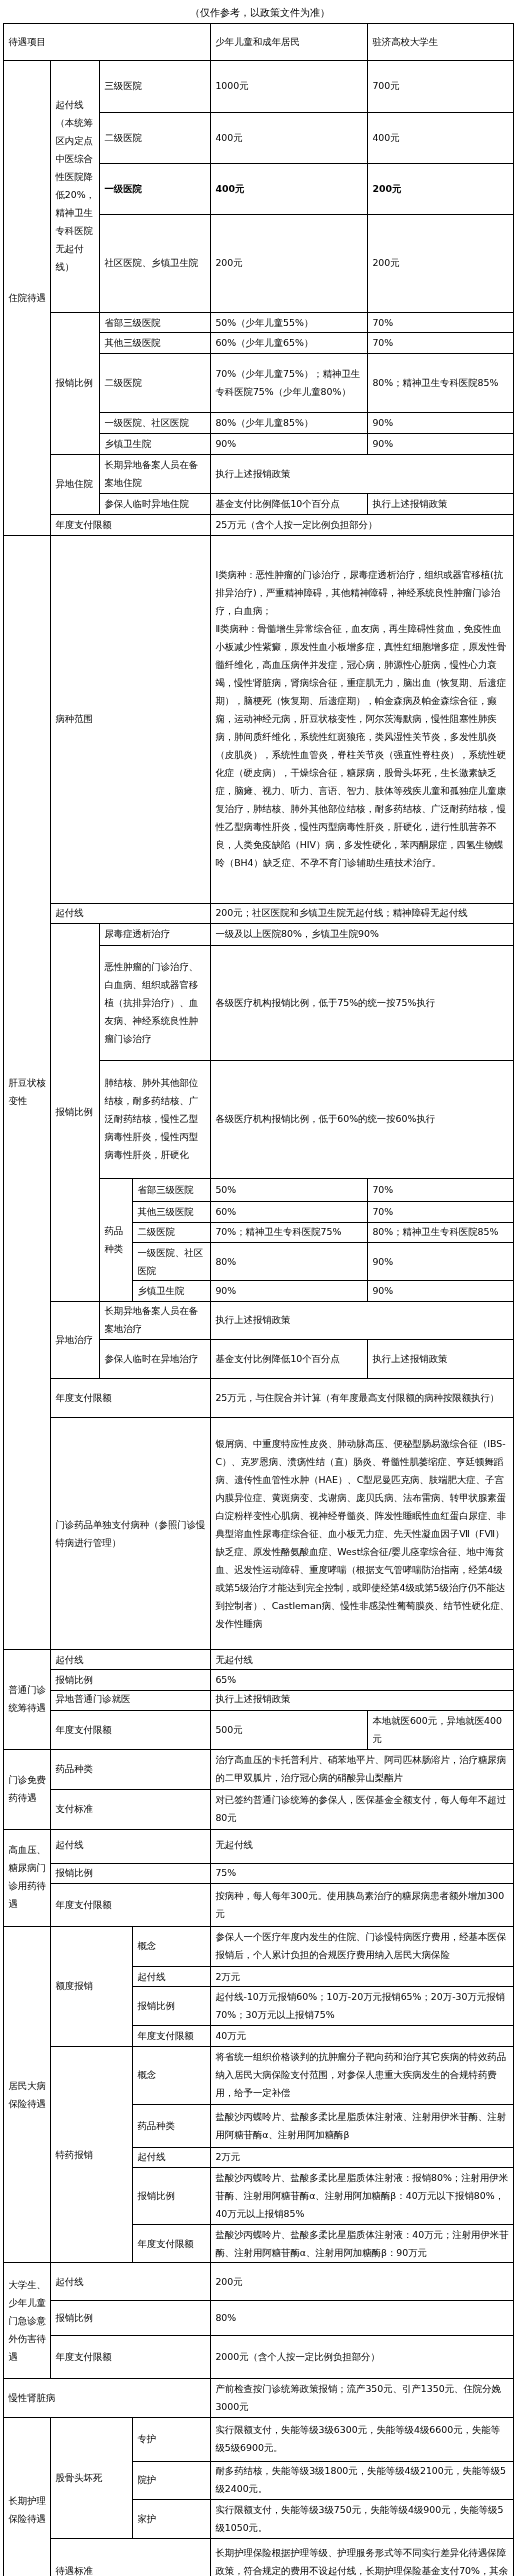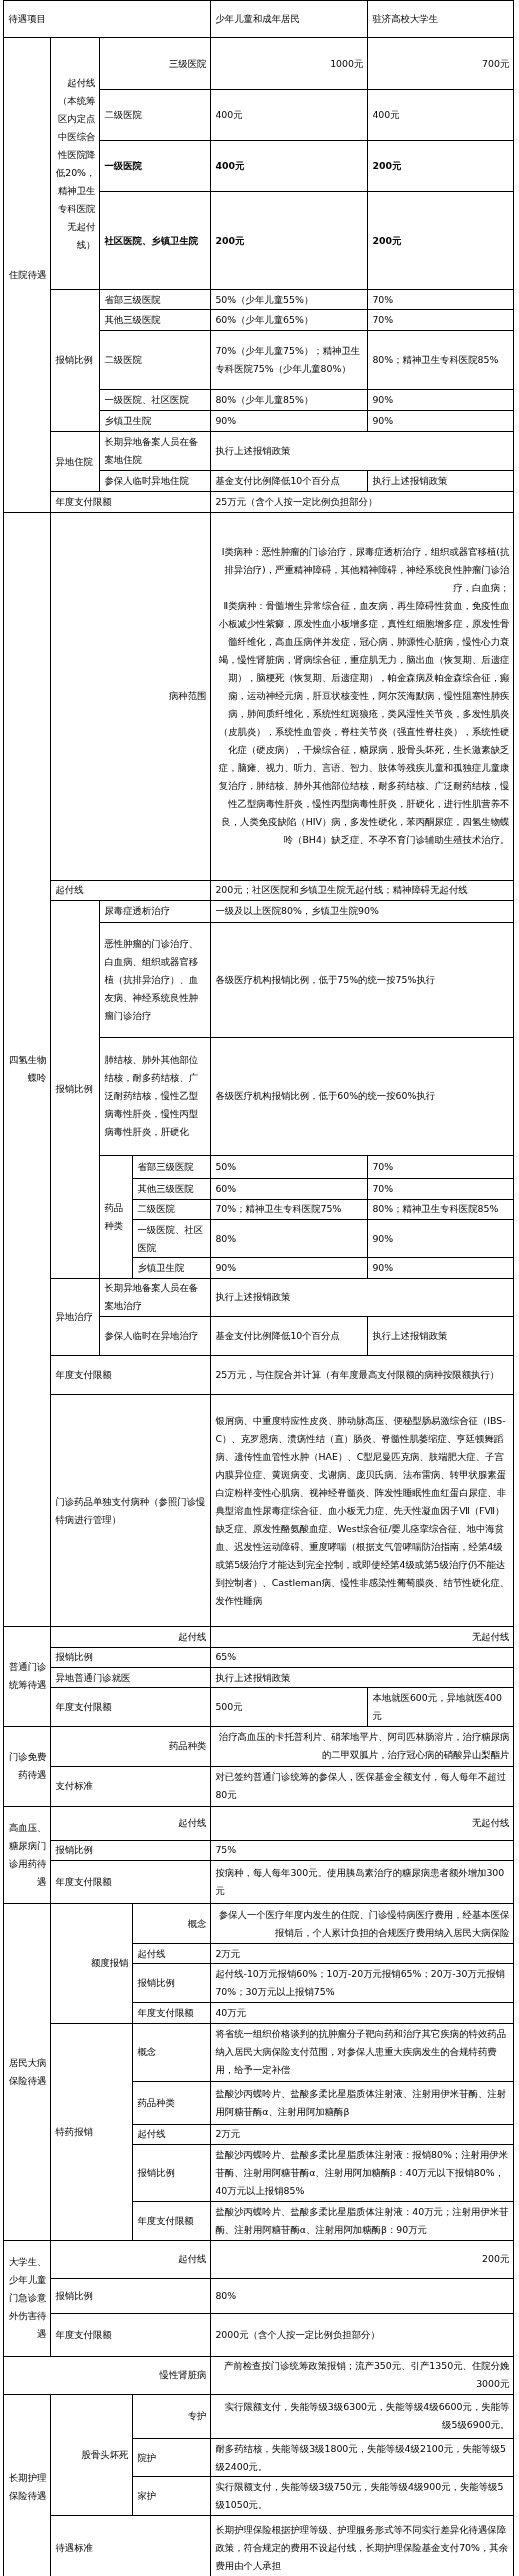--- a/index.html
+++ b/index.html
@@ -9,26 +9,27 @@
   table.benefits td{
     border:0.7px solid #000;
     font-size:9.4px;
     line-height:18px;
     padding:0.7px 4px;
     vertical-align:middle;
     text-align:left;
     overflow-wrap:break-word;
     white-space:pre-wrap;
   }
-  tr.sec > td{border-top:1.3px solid #000;text-align:right;}
+  tr.sec > td{border-top:1.3px solid #000;}
 </style>
 </head>
 <body>
 
 <div class="page">
+  <div class="doc-title">（仅作参考，以政策文件为准）</div>
   <table class="benefits">
     <colgroup>
       <col style="width:47px">
         <col style="width:49px">
         <col style="width:33px">
       <col style="width:78px">
         <col style="width:157px">
         <col style="width:146px">
     </colgroup>
     <tbody id="tbody">
@@ -47,21 +48,21 @@
         <tr style="height: 51px;">
           <td colspan="2">二级医院</td>
           <td>400元</td>
           <td>400元</td>
         </tr>
         <tr style="height: 51px; font-weight: bold;">
           <td colspan="2">一级医院</td>
           <td>400元</td>
           <td>200元</td>
         </tr>
-        <tr style="height: 98px; font-weight: bold;">
+        <tr style="height: 98px;">
           <td colspan="2">社区医院、乡镇卫生院</td>
           <td>200元</td>
           <td>200元</td>
         </tr>
         <tr style="height: 19.6px;">
           <td rowspan="5">报销比例</td>
           <td colspan="2">省部三级医院</td>
           <td>50%（少年儿童55%）</td>
           <td>70%</td>
         </tr>
@@ -93,21 +94,21 @@
         <tr style="height: 21.6px;">
           <td colspan="2">参保人临时异地住院</td>
           <td>基金支付比例降低10个百分点</td>
           <td>执行上述报销政策</td>
         </tr>
         <tr style="height: 19px;">
           <td colspan="3">年度支付限额</td>
           <td colspan="2">25万元（含个人按一定比例负担部分）</td>
         </tr>
         <tr class="sec" style="height: 368px;">
-          <td rowspan="14">四氢生物蝶呤</td>
+          <td rowspan="14">肝豆状核变性</td>
           <td colspan="3">病种范围</td>
           <td colspan="2">Ⅰ类病种：恶性肿瘤的门诊治疗，尿毒症透析治疗，组织或器官移植(抗排异治疗)，严重精神障碍，其他精神障碍，神经系统良性肿瘤门诊治疗，白血病；
 Ⅱ类病种：骨髓增生异常综合征，血友病，再生障碍性贫血，免疫性血小板减少性紫癜，原发性血小板增多症，真性红细胞增多症，原发性骨髓纤维化，高血压病伴并发症，冠心病，肺源性心脏病，慢性心力衰竭，慢性肾脏病，肾病综合征，重症肌无力，脑出血（恢复期、后遗症期），脑梗死（恢复期、后遗症期），帕金森病及帕金森综合征，癫痫，运动神经元病，肝豆状核变性，阿尔茨海默病，慢性阻塞性肺疾病，肺间质纤维化，系统性红斑狼疮，类风湿性关节炎，多发性肌炎（皮肌炎），系统性血管炎，脊柱关节炎（强直性脊柱炎），系统性硬化症（硬皮病），干燥综合征，糖尿病，股骨头坏死，生长激素缺乏症，脑瘫、视力、听力、言语、智力、肢体等残疾儿童和孤独症儿童康复治疗，肺结核、肺外其他部位结核，耐多药结核、广泛耐药结核，慢性乙型病毒性肝炎，慢性丙型病毒性肝炎，肝硬化，进行性肌营养不良，人类免疫缺陷（HIV）病，多发性硬化，苯丙酮尿症，四氢生物蝶呤（BH4）缺乏症、不孕不育门诊辅助生殖技术治疗。</td>
         </tr>
         <tr style="height: 19px;">
           <td colspan="3">起付线</td>
           <td colspan="2">200元；社区医院和乡镇卫生院无起付线；精神障碍无起付线</td>
         </tr>
         <tr style="height: 21.6px;">
           <td rowspan="8">报销比例</td>
@@ -168,39 +169,39 @@
         </tr>
         <tr class="sec" style="height: 20px;">
           <td rowspan="4">普通门诊统筹待遇</td>
           <td colspan="3">起付线</td>
           <td colspan="2">无起付线</td>
         </tr>
         <tr style="height: 19px;">
           <td colspan="3">报销比例</td>
           <td colspan="2">65%</td>
         </tr>
-        <tr style="height: 20px;">
+        <tr style="height: 20px; font-family: Liberation Mono, monospace;">
           <td colspan="3">异地普通门诊就医</td>
           <td colspan="2">执行上述报销政策</td>
         </tr>
         <tr style="height: 36px;">
           <td colspan="3">年度支付限额</td>
           <td>500元</td>
           <td>本地就医600元，异地就医400元</td>
         </tr>
         <tr class="sec" style="height: 40px;">
           <td rowspan="2">门诊免费药待遇</td>
           <td colspan="3">药品种类</td>
           <td colspan="2">治疗高血压的卡托普利片、硝苯地平片、阿司匹林肠溶片，治疗糖尿病的二甲双胍片，治疗冠心病的硝酸异山梨酯片</td>
         </tr>
         <tr style="height: 40px;">
           <td colspan="3">支付标准</td>
           <td colspan="2">对已签约普通门诊统筹的参保人，医保基金全额支付，每人每年不超过80元</td>
         </tr>
-        <tr class="sec" style="height: 34px;">
+        <tr class="sec" style="height: 34px; font-family: Liberation Mono, monospace;">
           <td rowspan="3">高血压、糖尿病门诊用药待遇</td>
           <td colspan="3">起付线</td>
           <td colspan="2">无起付线</td>
         </tr>
         <tr style="height: 20px;">
           <td colspan="3">报销比例</td>
           <td colspan="2">75%</td>
         </tr>
         <tr style="height: 43px;">
           <td colspan="3">年度支付限额</td>

